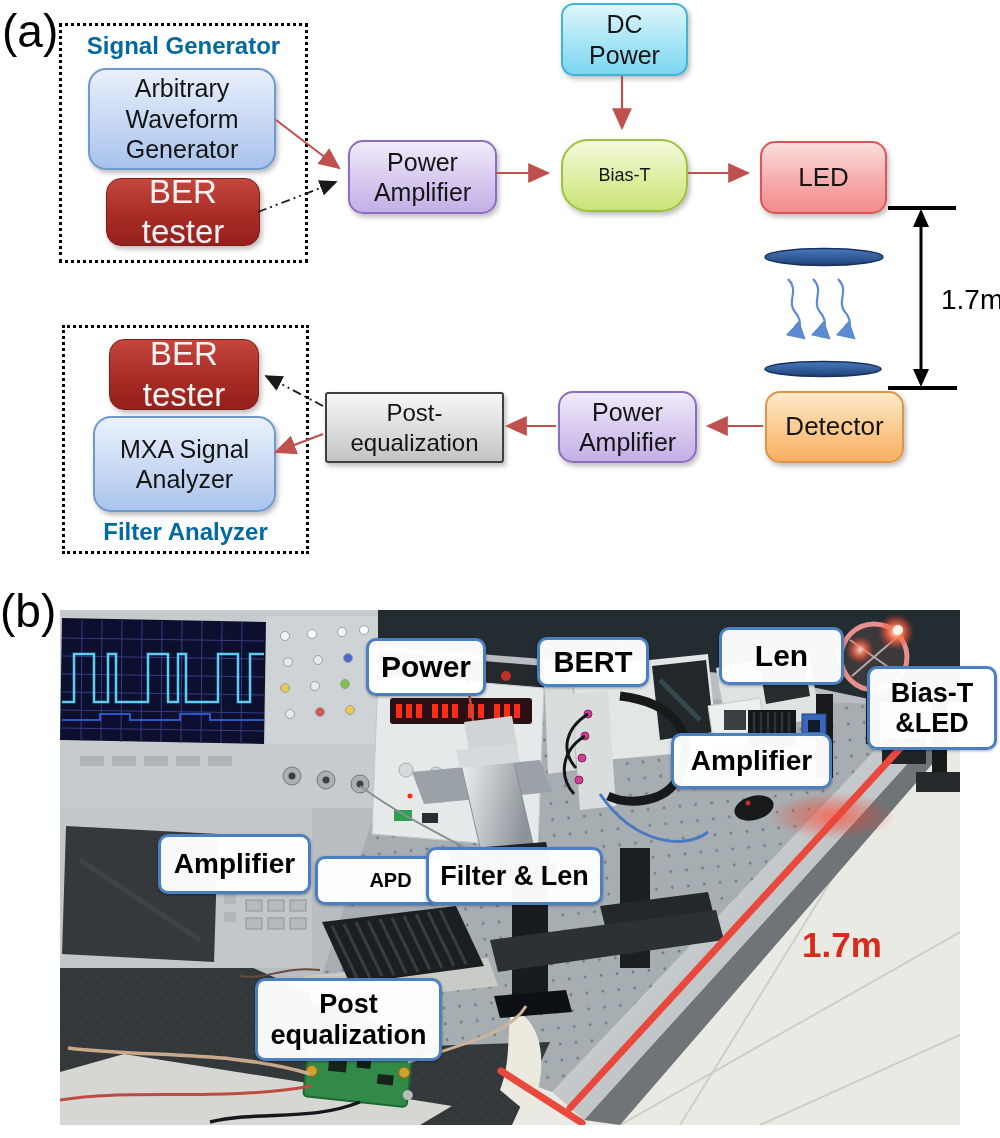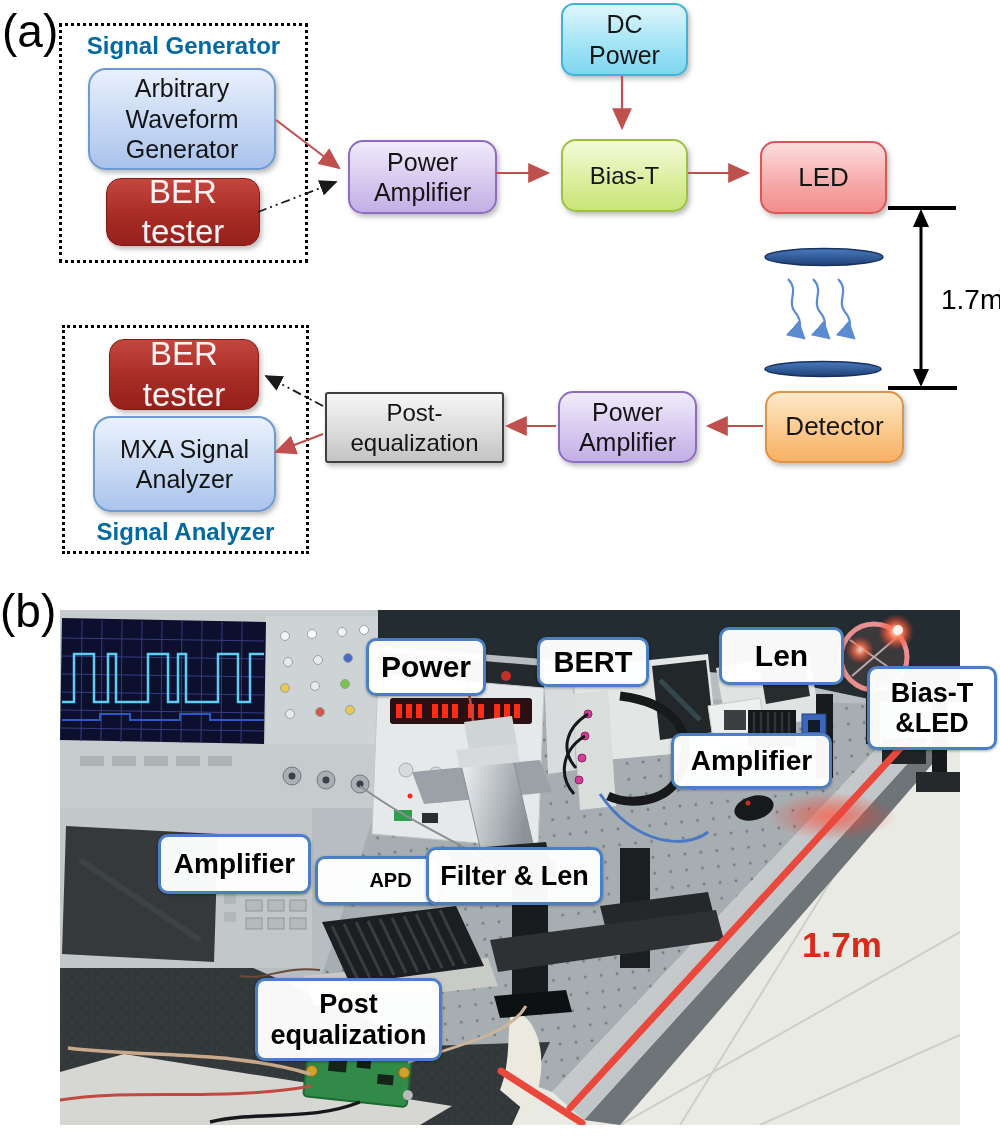--- a/index.html
+++ b/index.html
@@ -18,21 +18,21 @@
      background:linear-gradient(180deg,#c4473e 0%,#a52a24 60%,#96201c 100%);border:1px solid #7e1b17;}
   #blk-ber-tx{left:106px;top:178px;width:152px;height:66px;}
   #blk-ber-rx{left:109px;top:339px;width:148px;height:69px;}
   #blk-pa-tx,#blk-pa-rx{border-radius:15px;font-size:25px;
      background:linear-gradient(180deg,#f0ebfa 0%,#d7c9ef 55%,#c3afe6 100%);border:2px solid #8e6cc0;}
   #blk-pa-tx{left:348px;top:140px;width:145px;height:70px;}
   #blk-pa-rx{left:558px;top:391px;width:135px;height:68px;}
   #blk-dc{left:561px;top:3px;width:123px;height:69px;border-radius:13px;font-size:25px;
      background:linear-gradient(180deg,#dff6fc 0%,#a5e4f5 55%,#7cd6f0 100%);border:2px solid #3fb3d8;}
   #blk-dc span{width:84px;}
-  #blk-biast{left:561px;top:139px;width:123px;height:69px;border-radius:15px;font-size:24px;
+  #blk-biast{left:561px;top:139px;width:123px;height:69px;border-radius:27px;font-size:18px;
      background:linear-gradient(180deg,#f4fadb 0%,#ddeea0 55%,#c8e478 100%);border:2px solid #9cc13e;}
   #blk-led{left:760px;top:141px;width:123px;height:69px;border-radius:15px;font-size:26px;
      background:linear-gradient(180deg,#fcdede 0%,#f7abab 55%,#f28d8d 100%);border:2px solid #d95757;}
   #blk-det{left:765px;top:391px;width:135px;height:68px;border-radius:15px;font-size:26px;
      background:linear-gradient(180deg,#fdeaca 0%,#fbc98c 55%,#f9b064 100%);border:2px solid #e09245;}
   #blk-post{left:325px;top:392px;width:175px;height:67px;border-radius:3px;font-size:24px;
      background:linear-gradient(180deg,#f6f6f6 0%,#dcdcdc 55%,#c3c3c3 100%);border:2px solid #3f3f3f;}
   #blk-mxa{left:93px;top:416px;width:179px;height:92px;border-radius:18px;font-size:25px;
      background:linear-gradient(180deg,#eaf1fc 0%,#c8d9f3 55%,#abc4ec 100%);border:2px solid #6f9ad0;}
   #grp-sg{left:59px;top:23px;width:243px;height:234px;}
@@ -65,21 +65,21 @@
 
 <div id="fig">
 
   <div id="panel-a">
     <div class="marker" style="left:2px;top:8px;">(a)</div>
 
     <div class="grp" id="grp-sg">
       <div class="grp-title">Signal Generator</div>
     </div>
     <div class="grp" id="grp-sa">
-      <div class="grp-title">Signal Analyzer</div>
+      <div class="grp-title">Filter Analyzer</div>
     </div>
 
     <div class="blk" id="blk-awg">
         <span>Arbitrary Waveform Generator</span>
       </div>
     <div class="blk" id="blk-ber-tx">
         <span>BER tester</span>
       </div>
     <div class="blk" id="blk-pa-tx">
         <span>Power Amplifier</span>

